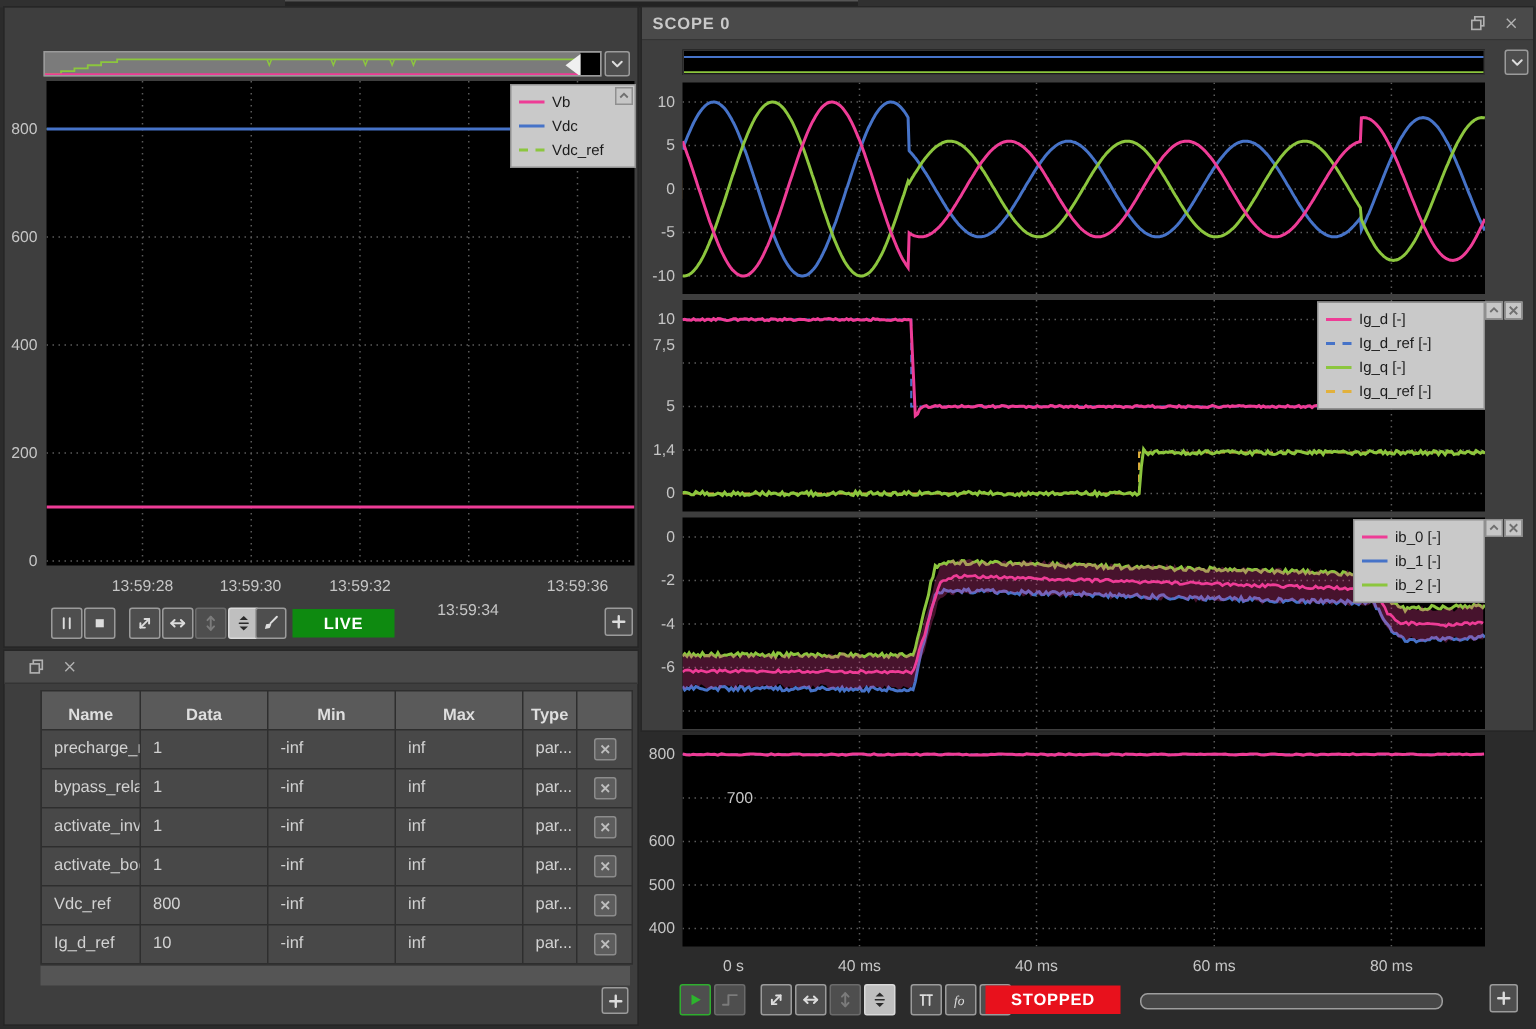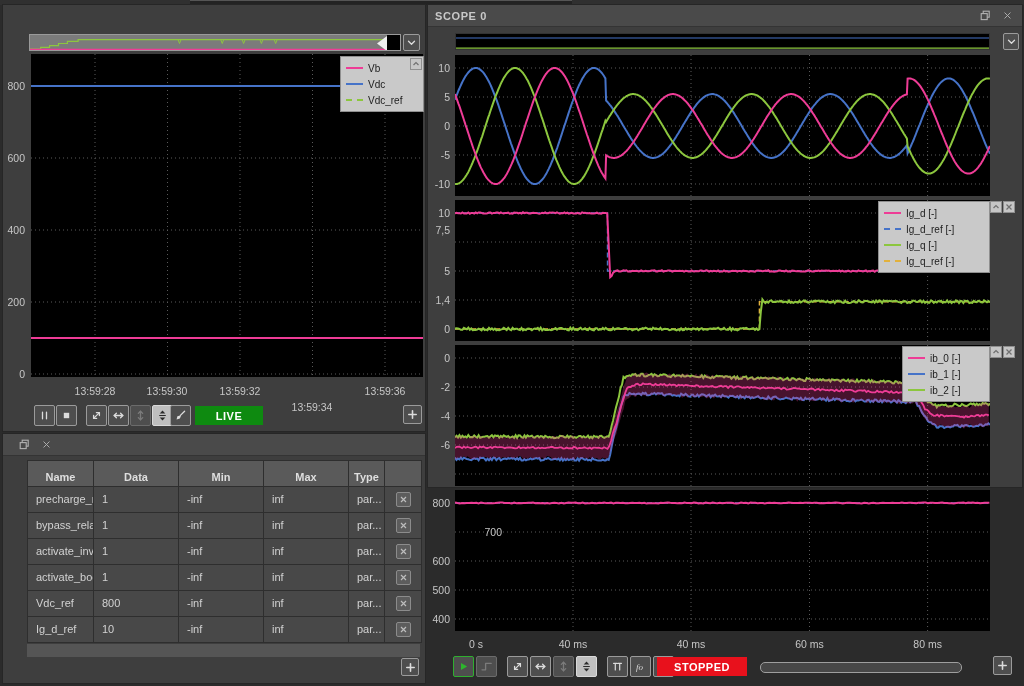--- a/index.html
+++ b/index.html
@@ -286,21 +286,21 @@
   <div class="btn smallbtn" style="left:575px;top:28px;width:16px">
       <svg width="13" height="13" viewBox="0 0 13 13">
         <path d="M3.5 5.2L6.5 8.2L9.5 5.2"></path>
       </svg>
     </div>
   <div id="scope-plots"></div>
   <div id="trigger-tag">
       <span>T</span>
     </div>
   <div id="scope-xlabels" style="position: absolute; left: 0px; top: 633px; width: 100%; height: 12px;">
-      <div class="xlab" style="left: 28px; text-align: center; width: 40px; top: 0px;">0 s</div>
+      <div class="xlab" style="left: 28px; text-align: right; width: 40px; top: 0px;">0 s</div>
       <div class="xlab" style="left: 115px; width: 60px; top: 0px;">40 ms</div>
       <div class="xlab" style="left: 233px; width: 60px; top: 0px;">40 ms</div>
       <div class="xlab" style="left: 351.5px; width: 60px; top: 0px;">60 ms</div>
       <div class="xlab" style="left: 469.6px; width: 60px; top: 0px;">80 ms</div>
     </div>
   <div id="scope-toolbar" style="position:absolute;left:0;top:651px;width:100%;height:22px">
       <div class="btn run" style="left: 25px; top: 0px;">
         <svg width="13" height="13" viewBox="0 0 13 13">
           <path d="M4 3L10.2 6.5L4 10z" style="fill:currentColor;stroke:none"></path>
         </svg>

